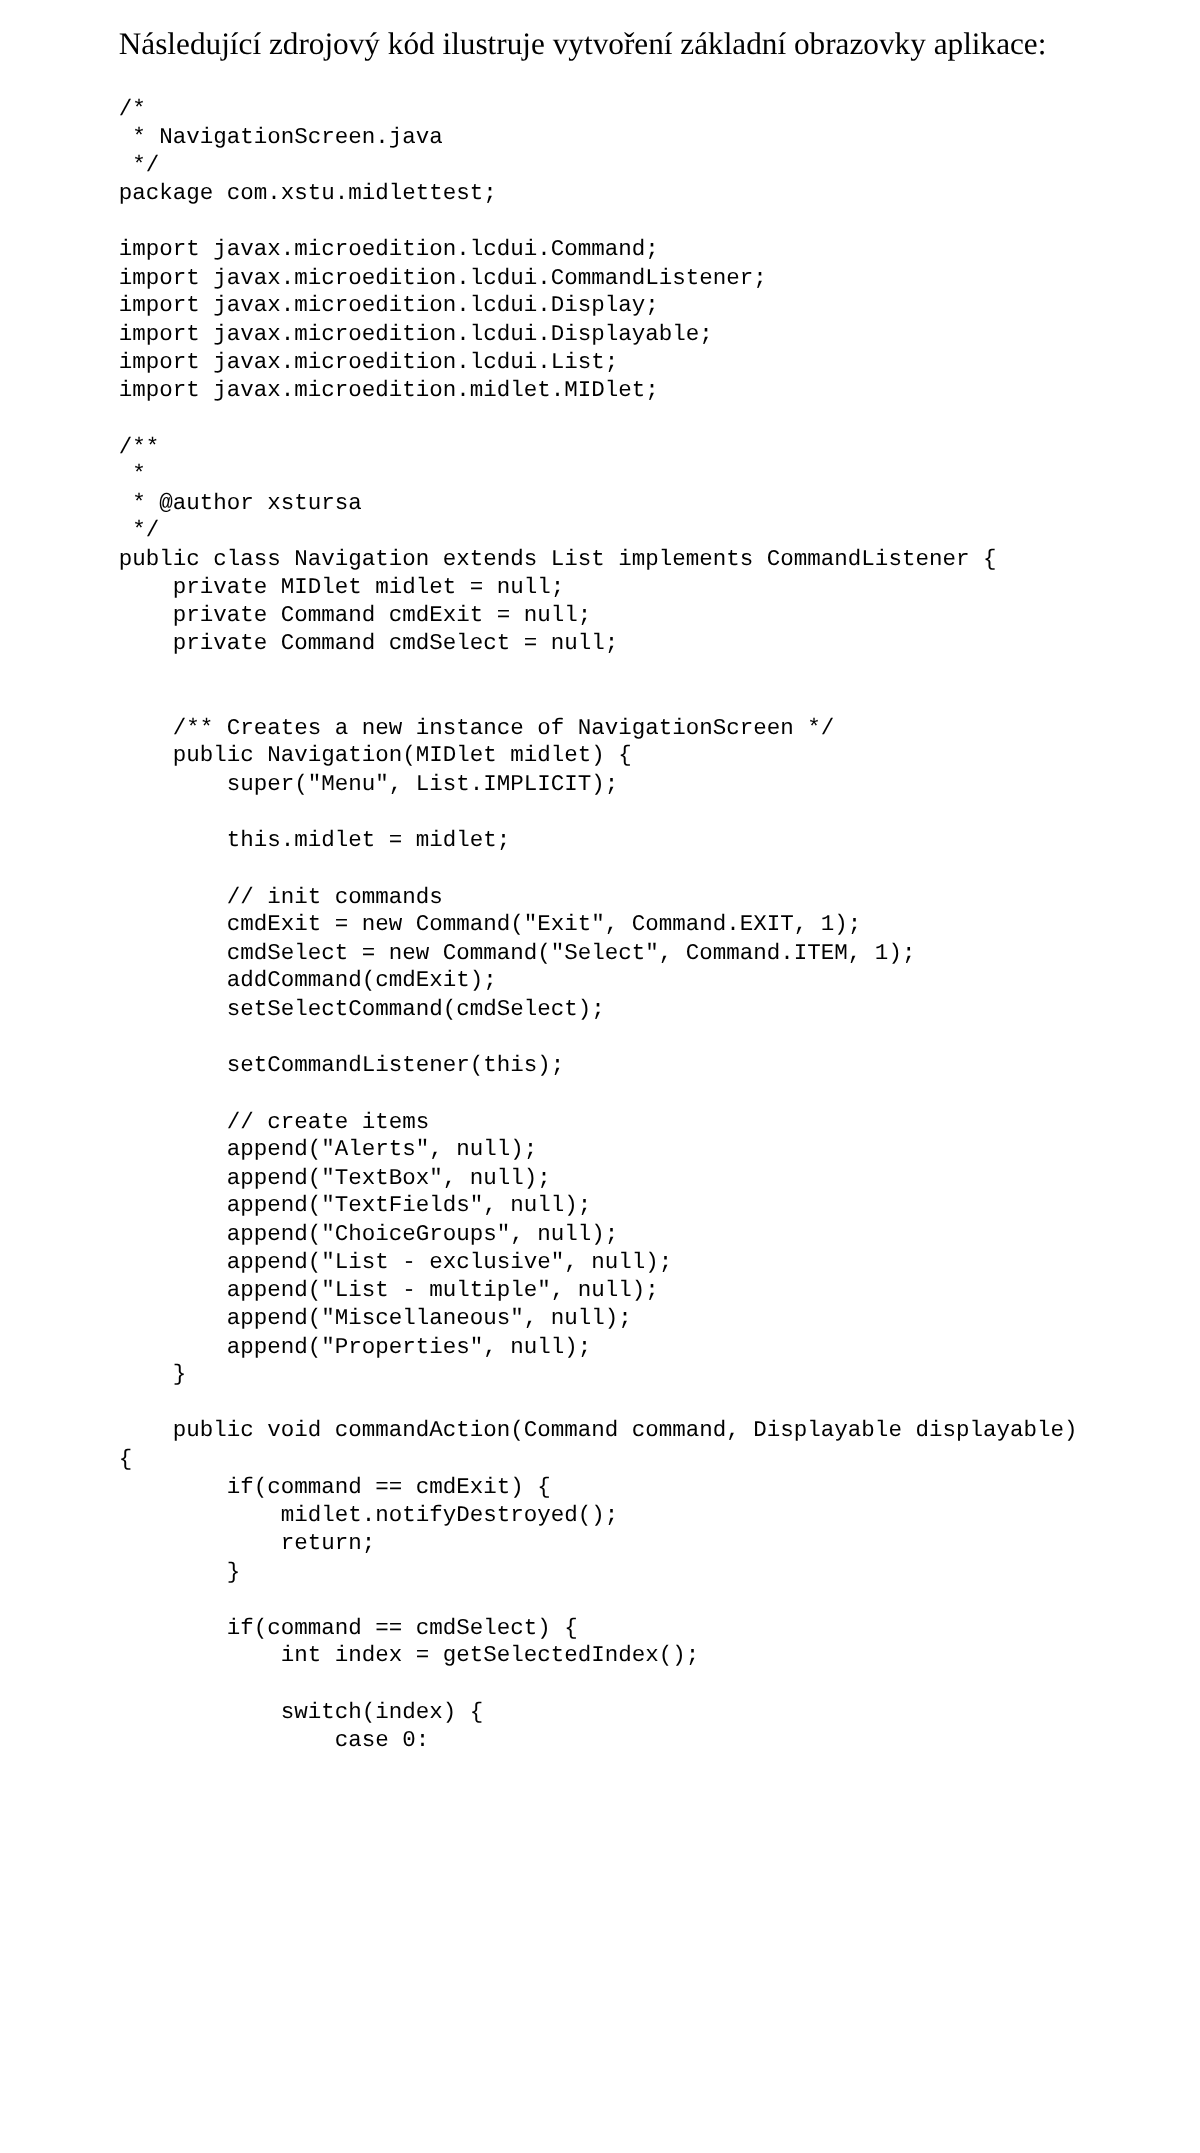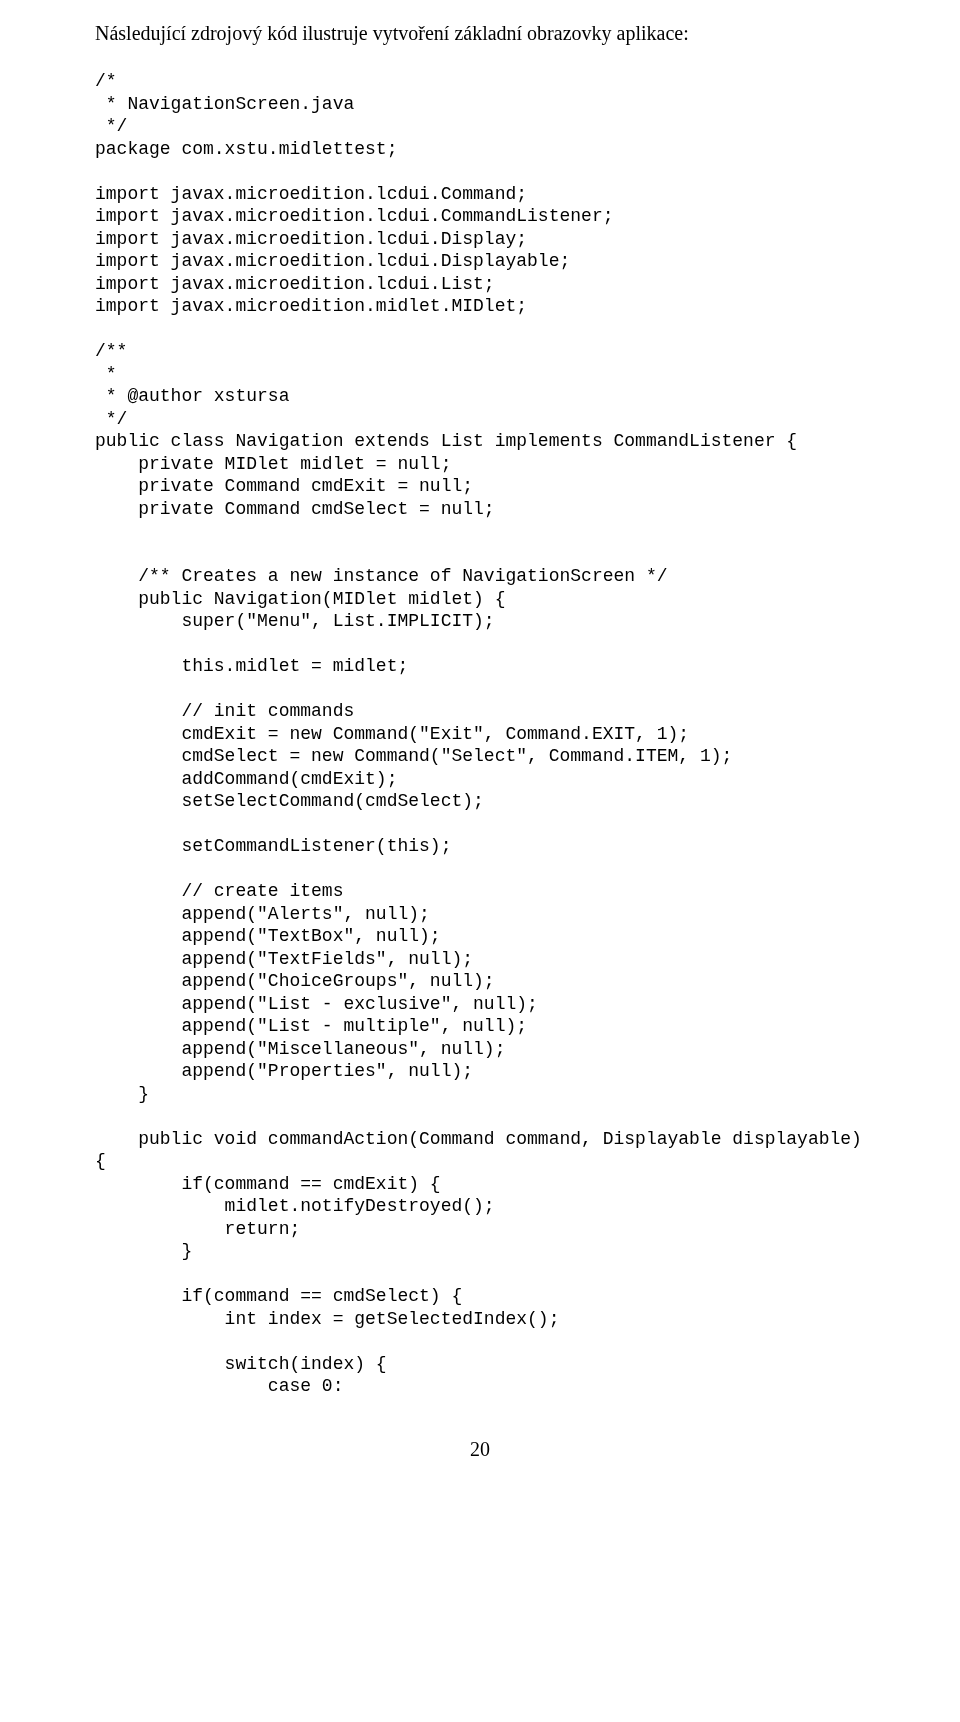--- a/index.html
+++ b/index.html
@@ -8,21 +8,21 @@
     background: #ffffff;
     font-family: "Times New Roman", Times, serif;
     color: #000000;
     width: 960px;
   }
   .page {
     padding: 20px 95px 40px 95px;
     box-sizing: border-box;
   }
   .intro {
-    font-size: 20px;
+    font-size: 25px;
     line-height: 1.3;
     margin-bottom: 24px;
   }
   .code {
     font-family: "Courier New", Courier, monospace;
     font-size: 18px;
     line-height: 1.25;
     white-space: pre;
   }
   .page-number {
@@ -88,14 +88,13 @@
         if(command == cmdExit) {
             midlet.notifyDestroyed();
             return;
         }
 
         if(command == cmdSelect) {
             int index = getSelectedIndex();
 
             switch(index) {
                 case 0:</div>
-  <div class="page-number">20</div>
 </div>
 
 </body></html>

